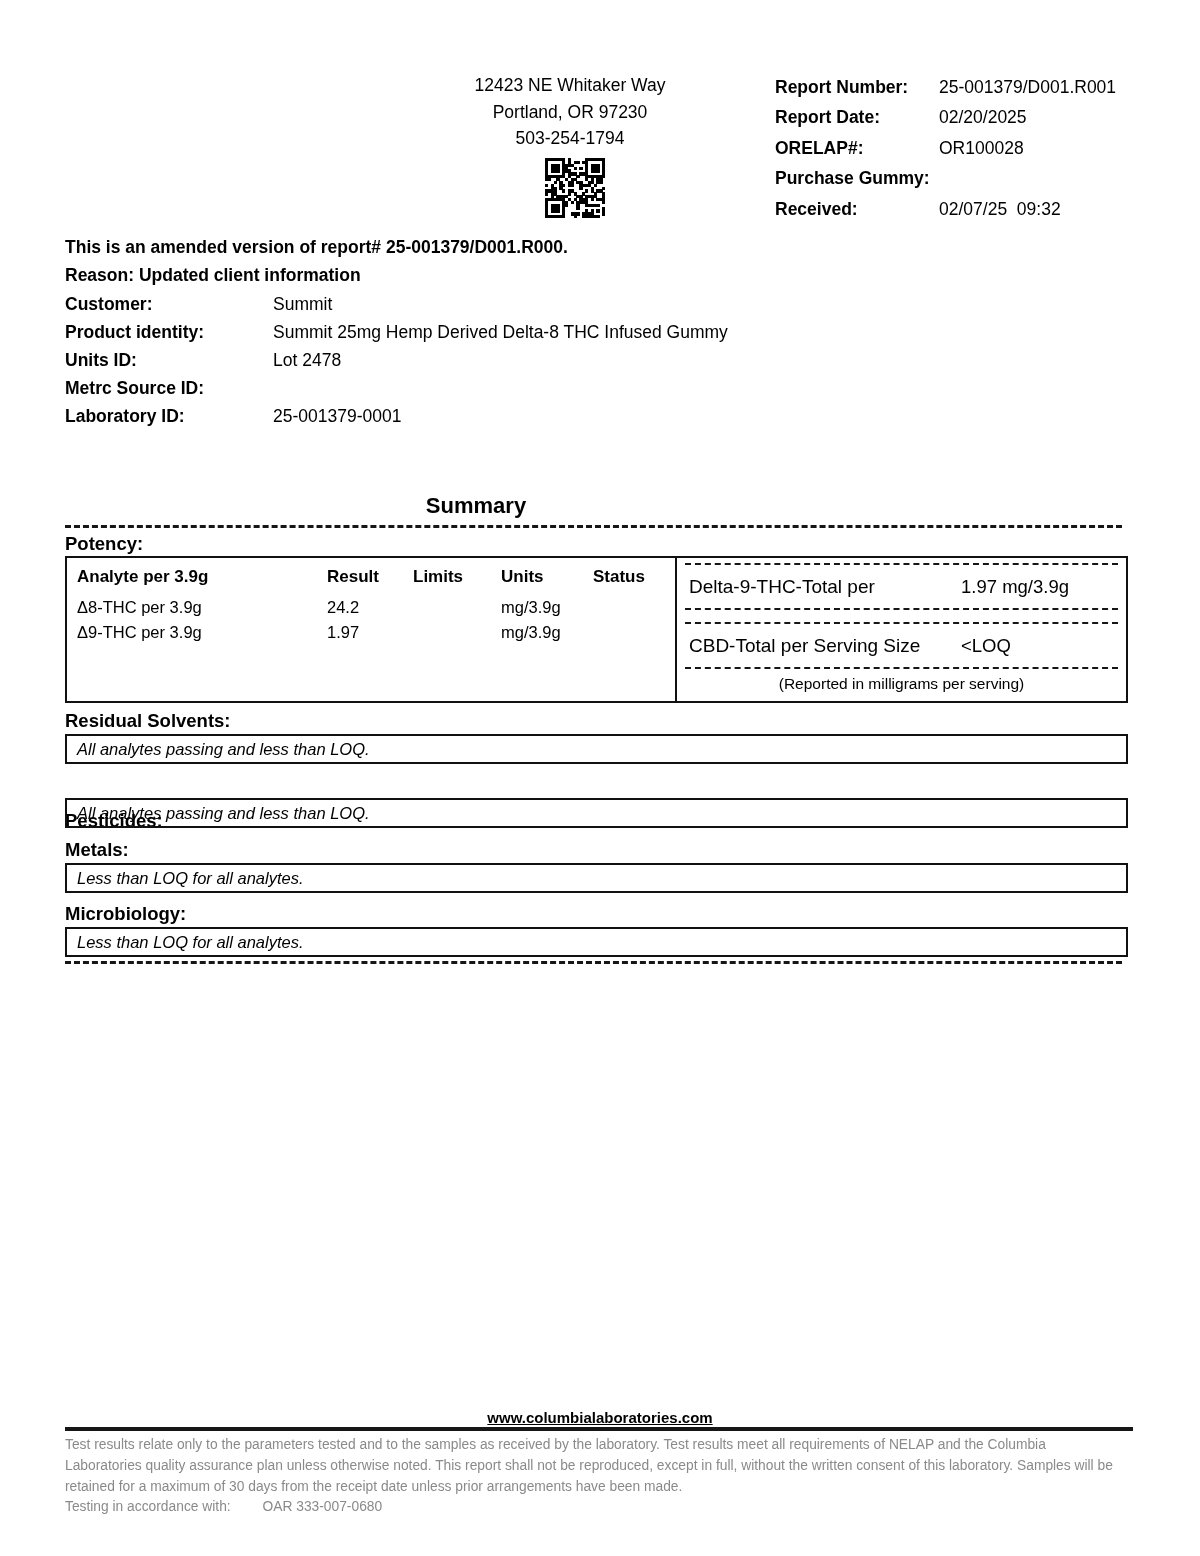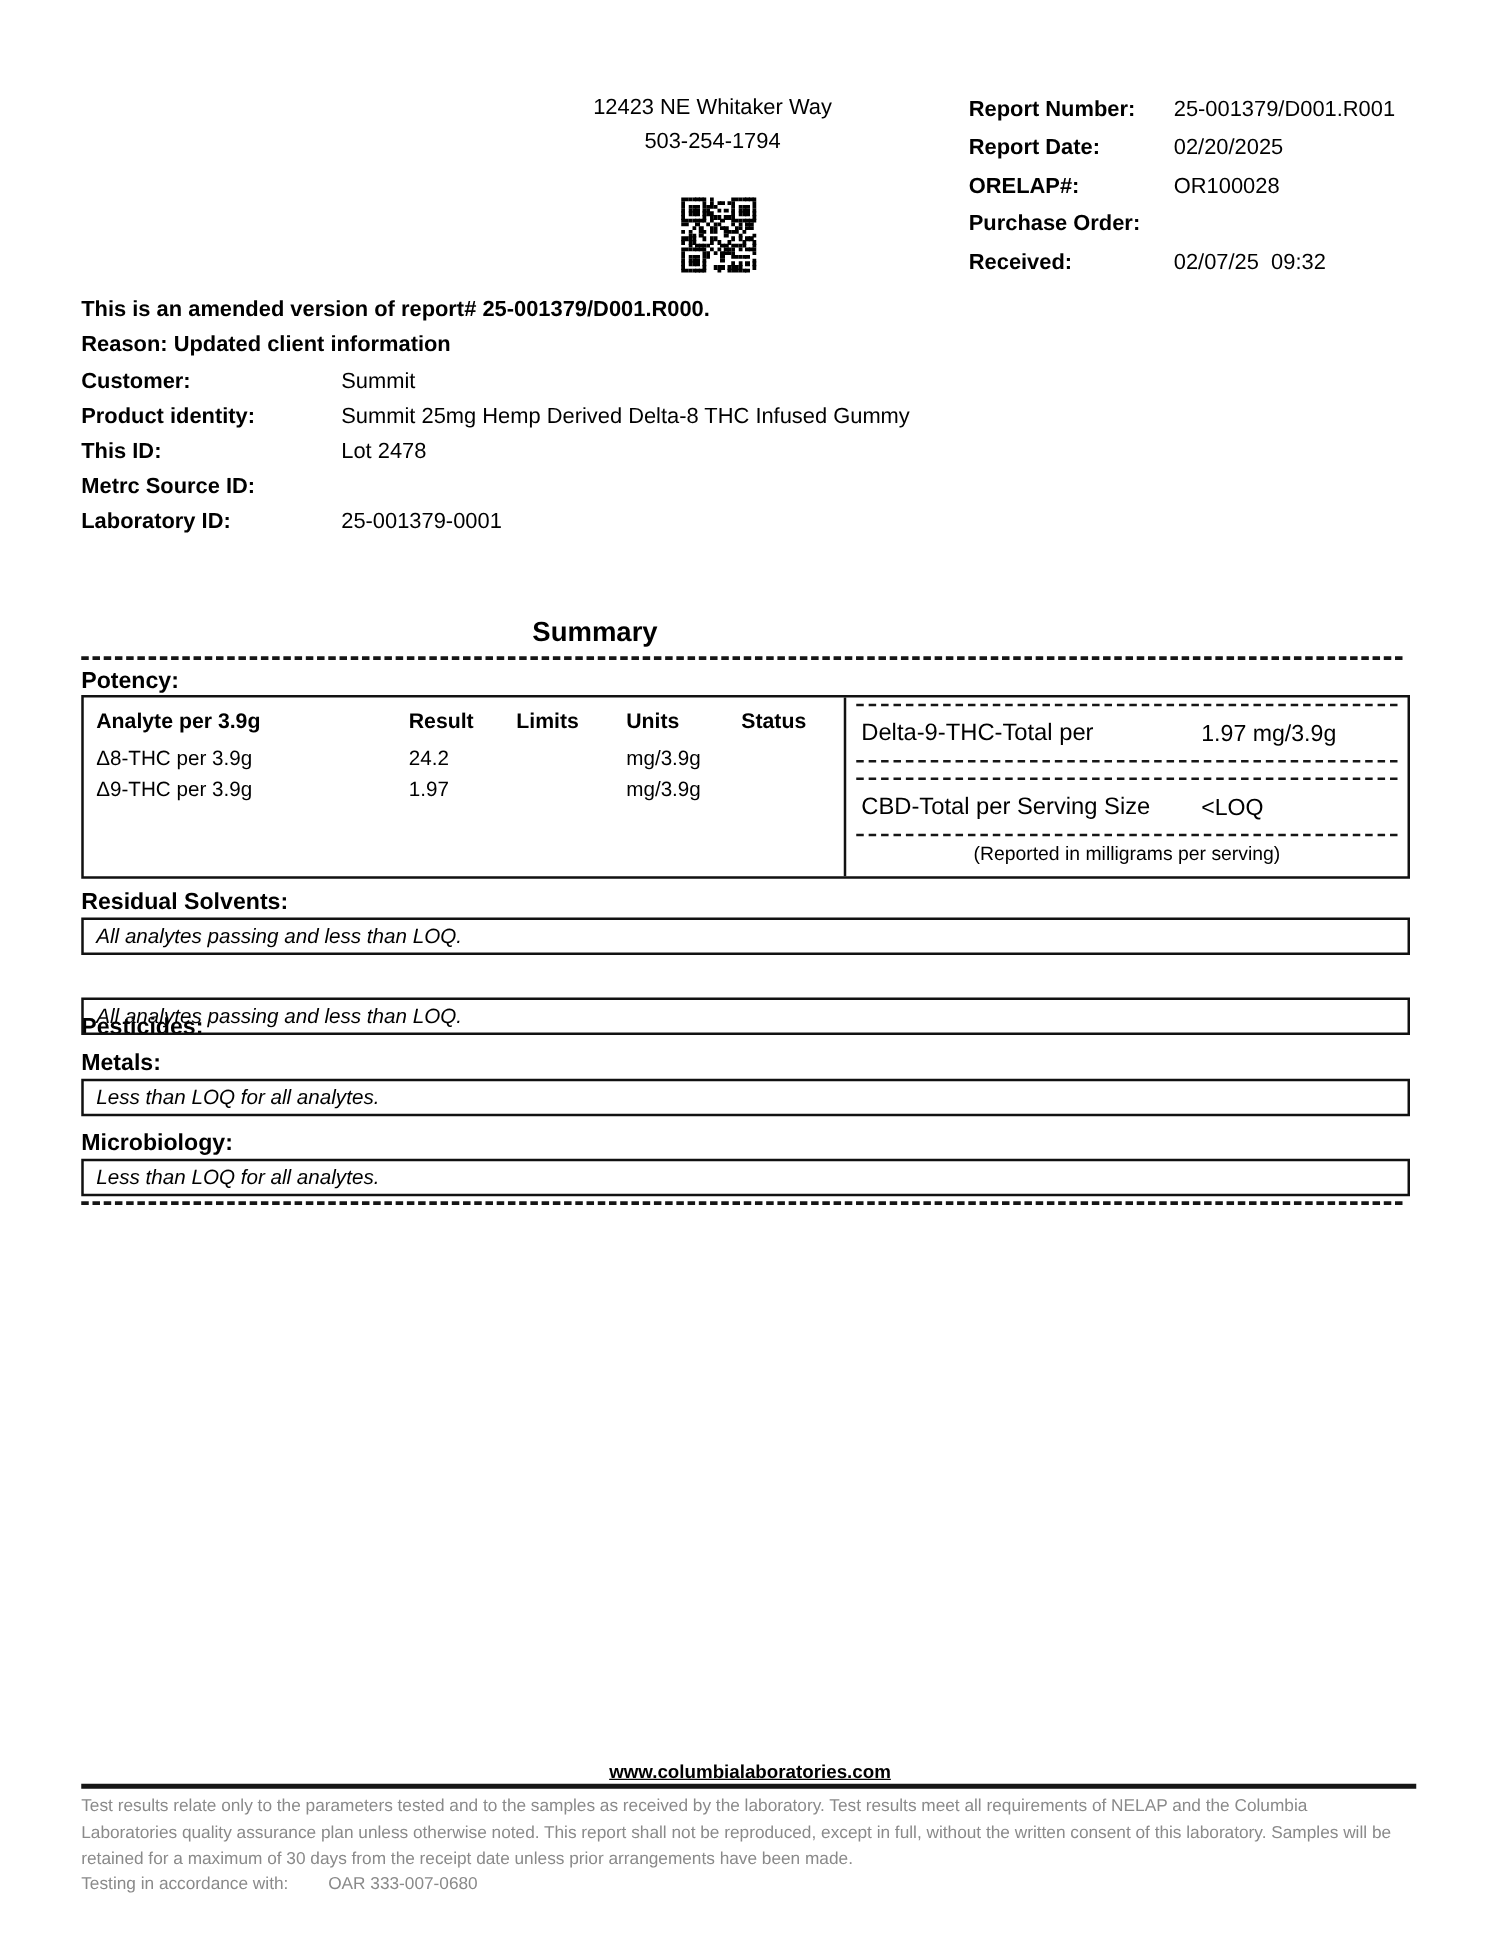--- a/index.html
+++ b/index.html
@@ -78,20 +78,21 @@
   .accordance .acc-value{margin-left:28px;}
 </style>
 </head>
 <body>
 
 <div class="page">
 
 
   <div class="addr">
     <div>12423 NE Whitaker Way</div>
+    <div>Portland, OR 97230</div>
     <div>503-254-1794</div>
   </div>
 
   <div class="qr" data-qr="">
       <i style="left:0px;top:0px;width:3.257142857142857px;height:3.257142857142857px"></i>
       <i style="left:2.857142857142857px;top:0px;width:3.257142857142857px;height:3.257142857142857px"></i>
       <i style="left:5.714285714285714px;top:0px;width:3.257142857142857px;height:3.257142857142857px"></i>
       <i style="left:8.571428571428571px;top:0px;width:3.257142857142857px;height:3.257142857142857px"></i>
       <i style="left:11.428571428571429px;top:0px;width:3.257142857142857px;height:3.257142857142857px"></i>
       <i style="left:14.285714285714286px;top:0px;width:3.257142857142857px;height:3.257142857142857px"></i>
@@ -329,21 +330,21 @@
     </div>
     <div class="ri-row">
       <span class="ri-label">Report Date:</span>
       <span class="ri-value">02/20/2025</span>
     </div>
     <div class="ri-row">
       <span class="ri-label">ORELAP#:</span>
       <span class="ri-value">OR100028</span>
     </div>
     <div class="ri-row">
-      <span class="ri-label">Purchase Order:</span>
+      <span class="ri-label">Purchase Gummy:</span>
       <span class="ri-value"></span>
     </div>
     <div class="ri-row">
       <span class="ri-label">Received:</span>
       <span class="ri-value">02/07/25  09:32</span>
     </div>
   </div>
 
   <div class="amendment">
     <div>This is an amended version of report# 25-001379/D001.R000.</div>
@@ -353,21 +354,21 @@
   <div class="sample-info">
     <div class="si-row">
       <span class="si-label">Customer:</span>
       <span>Summit</span>
     </div>
     <div class="si-row">
       <span class="si-label">Product identity:</span>
       <span>Summit 25mg Hemp Derived Delta-8 THC Infused Gummy</span>
     </div>
     <div class="si-row">
-      <span class="si-label">This ID:</span>
+      <span class="si-label">Units ID:</span>
       <span>Lot 2478</span>
     </div>
     <div class="si-row">
       <span class="si-label">Metrc Source ID:</span>
       <span></span>
     </div>
     <div class="si-row">
       <span class="si-label">Laboratory ID:</span>
       <span>25-001379-0001</span>
     </div>

